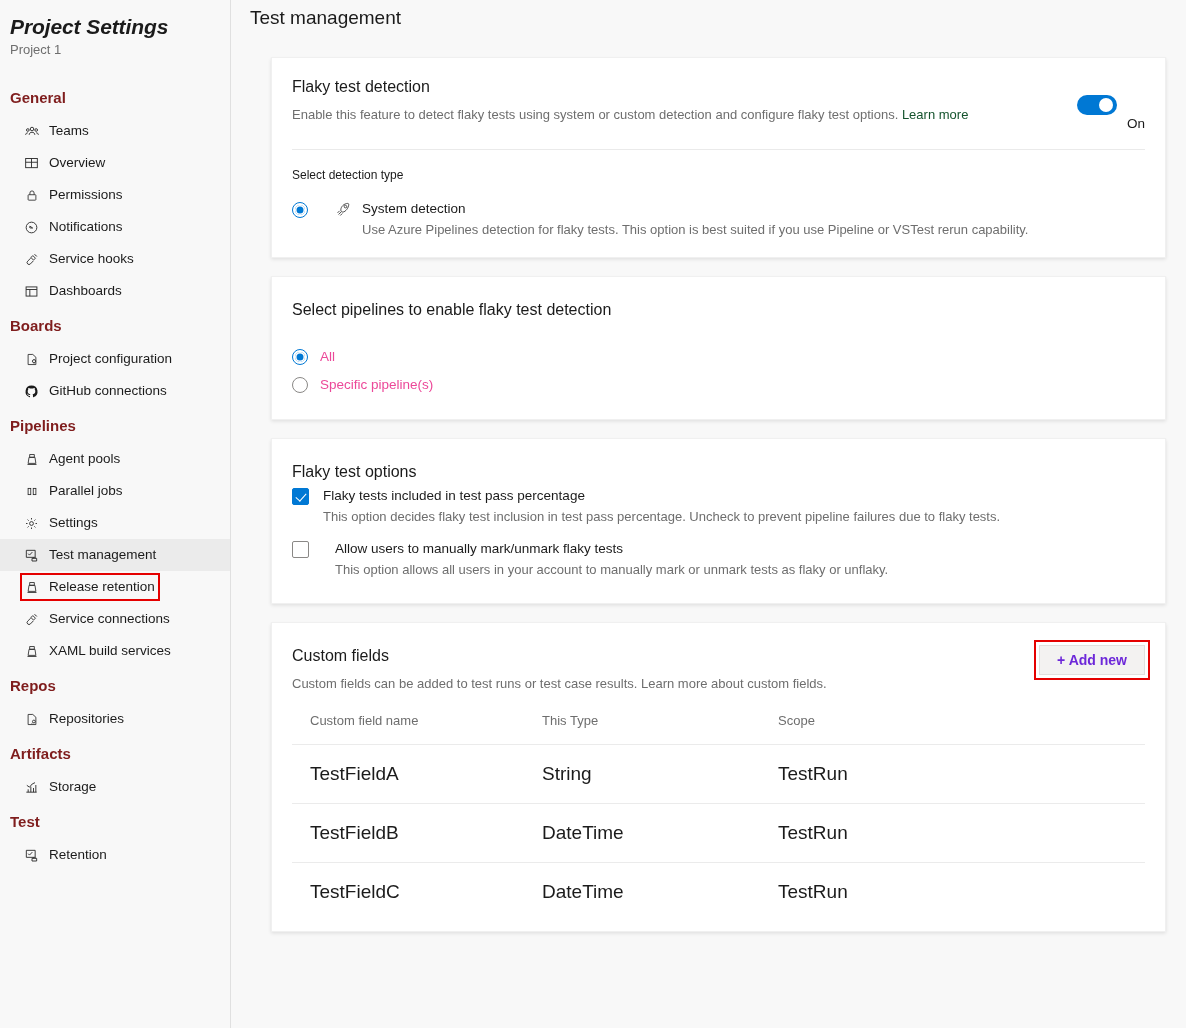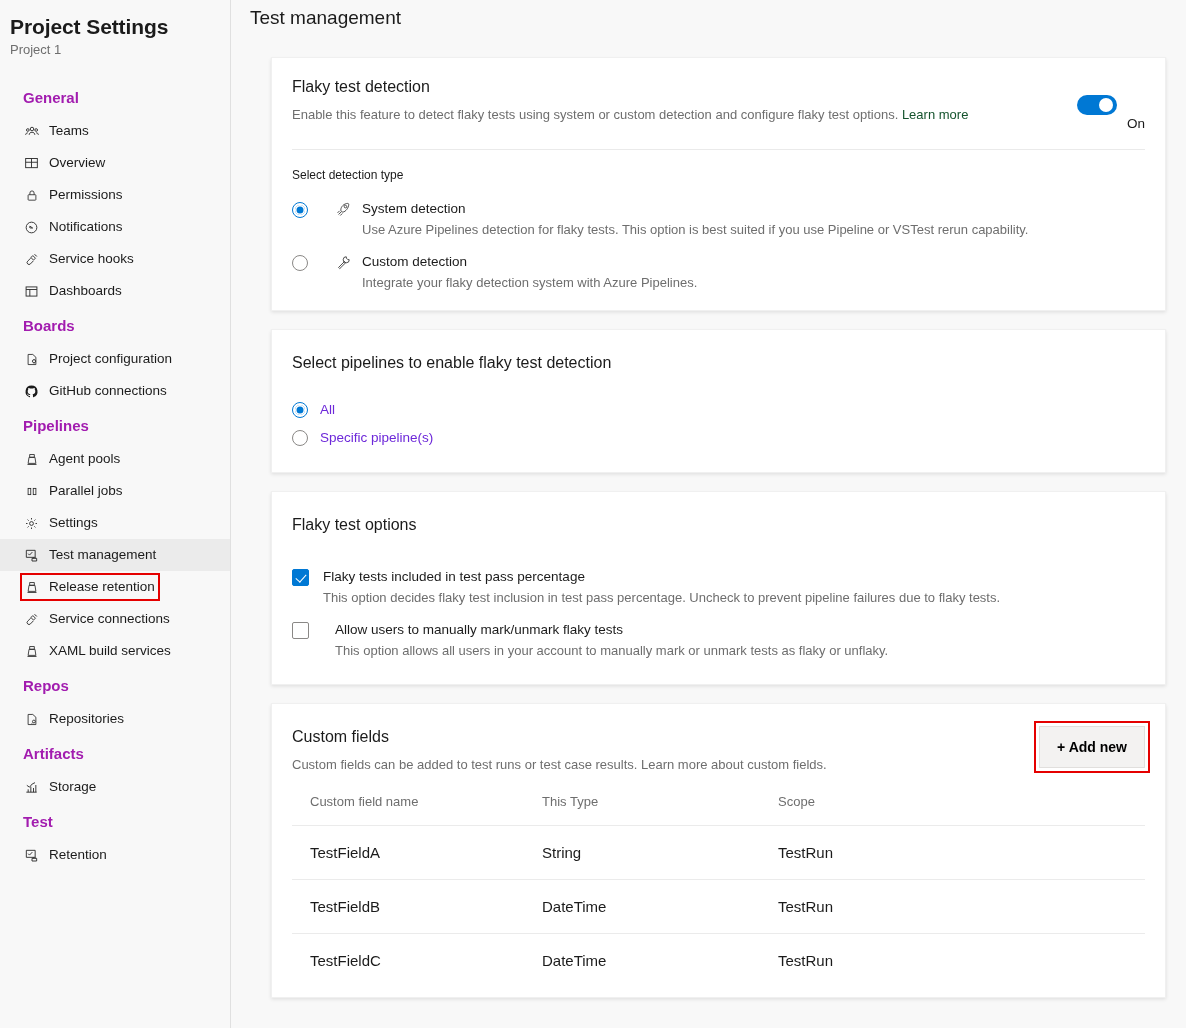--- a/index.html
+++ b/index.html
@@ -23,32 +23,33 @@
     padding-top: 10px;
     overflow: hidden;
     position: relative;
   }
   .proj-title {
     font-size: 21px;
     font-weight: bold;
     color: #1b1b1b;
     padding: 5px 0 0 10px;
     letter-spacing: -0.1px;
+    font-style: italic;
   }
   .proj-sub {
     font-size: 13px;
     color: #6e6e6e;
     padding: 3px 0 0 10px;
   }
   .nav { margin-top: 22px; }
   .nav-group-title {
     font-size: 15px;
     font-weight: bold;
-    color: #a21caf;
-    padding: 10px 0 9px 23px;
+    color: #7f1d1d;
+    padding: 10px 0 9px 10px;
   }
   .nav-item {
     display: flex;
     align-items: center;
     height: 32px;
     padding-left: 23px;
     font-size: 13.5px;
     color: #1b1b1b;
     cursor: default;
     position: relative;
@@ -174,24 +175,24 @@
     margin: 0 10px 0 26px;
     flex: none;
     display: flex; align-items: center; justify-content: center;
   }
   .radio-text { flex: 1; }
   .radio-title { font-size: 13.5px; color: #1b1b1b; line-height: 18px; }
   .radio-sub { font-size: 13px; color: #6e6e6e; margin-top: 3px; line-height: 18px; }
 
   .simple-radio-row { display: flex; align-items: center; margin-bottom: 10px; }
   .simple-radio-row:last-child { margin-bottom: 0; }
-  .simple-radio-label { font-size: 13.5px; color: #6d28d9; margin-left: 12px; }
+  .simple-radio-label { font-size: 13.5px; color: #ec4899; margin-left: 12px; }
 
   
-  .check-list { margin-top: 32px; }
+  .check-list { margin-top: 4px; }
   .check-row { display: flex; align-items: flex-start; margin-bottom: 14px; }
   .check-row:last-child { margin-bottom: 0; gap: 12px; }
   .checkbox {
     width: 17px; height: 17px;
     border: 1px solid #8a8886;
     background: #fff;
     flex: none;
     margin-top: 1px;
     border-radius: 2px;
     cursor: pointer;
@@ -210,22 +211,22 @@
   .check-text { margin-left: 14px; flex: 1; }
   .check-title { font-size: 13.5px; color: #1b1b1b; line-height: 18px; }
   .check-sub { font-size: 13px; color: #6e6e6e; margin-top: 3px; line-height: 18px; }
 
   
   .add-btn {
     background: #f3f2f1;
     border: 1px solid #e1dfdd;
     font-size: 14px;
     font-weight: bold;
-    color: #000000;
-    padding: 12px 17px;
+    color: #6d28d9;
+    padding: 6px 17px;
     cursor: pointer;
     font-family: "Liberation Sans", sans-serif;
     white-space: nowrap;
   }
   .add-btn-wrap { position: relative; }
   .add-btn-wrap .redbox {
     left: -5px; top: -5px; right: -5px; bottom: -5px;
     width: auto; height: auto;
   }
 
@@ -237,21 +238,21 @@
   }
   table.fields th {
     text-align: left;
     font-size: 13px;
     font-weight: normal;
     color: #6e6e6e;
     padding: 0 0 16px 18px;
     border-bottom: 1px solid #ebebeb;
   }
   table.fields td {
-    font-size: 15px;
+    font-size: 19px;
     color: #1b1b1b;
     padding: 18px 0 18px 18px;
     border-bottom: 1px solid #ebebeb;
   }
   table.fields tr:last-child td { border-bottom: none; }
   table.fields .c1 { width: 232px; }
   table.fields .c2 { width: 236px; }
 </style>
 </head>
 <body>
@@ -522,35 +523,20 @@
                   <path d="M8.6 14.7 L6.2 17.1"></path>
                 </g>
               </svg>
             </div>
             <div class="radio-text">
               <div class="radio-title">System detection</div>
               <div class="radio-sub">Use Azure Pipelines detection for flaky tests. This option is best suited if you use Pipeline or VSTest rerun capability.</div>
             </div>
           </div>
 
-          <div class="radio-row">
-            <div class="radio"></div>
-            <div class="radio-icon">
-              <svg width="17" height="17" viewBox="0 0 20 20">
-                <g fill="none" stroke="#444" stroke-width="1.1" stroke-linejoin="round">
-                  <path d="M13.2 3.2 a3.6 3.6 0 1 0 3.6 3.6 l-2.2 -0.6 -1 -1 Z"></path>
-                  <path d="M11.6 8.4 L4.2 15.8 l1.4 1.4 L13 9.8"></path>
-                </g>
-              </svg>
-            </div>
-            <div class="radio-text">
-              <div class="radio-title">Custom detection</div>
-              <div class="radio-sub">Integrate your flaky detection system with Azure Pipelines.</div>
-            </div>
-          </div>
         </div>
       </div>
 
       <div class="card" style="padding-top:22px;padding-bottom:26px;">
         <div class="card-title">Select pipelines to enable flaky test detection</div>
         <div style="margin-top:26px;">
           <div class="simple-radio-row">
             <div class="radio checked"></div>
             <span class="simple-radio-label">All</span>
           </div>

